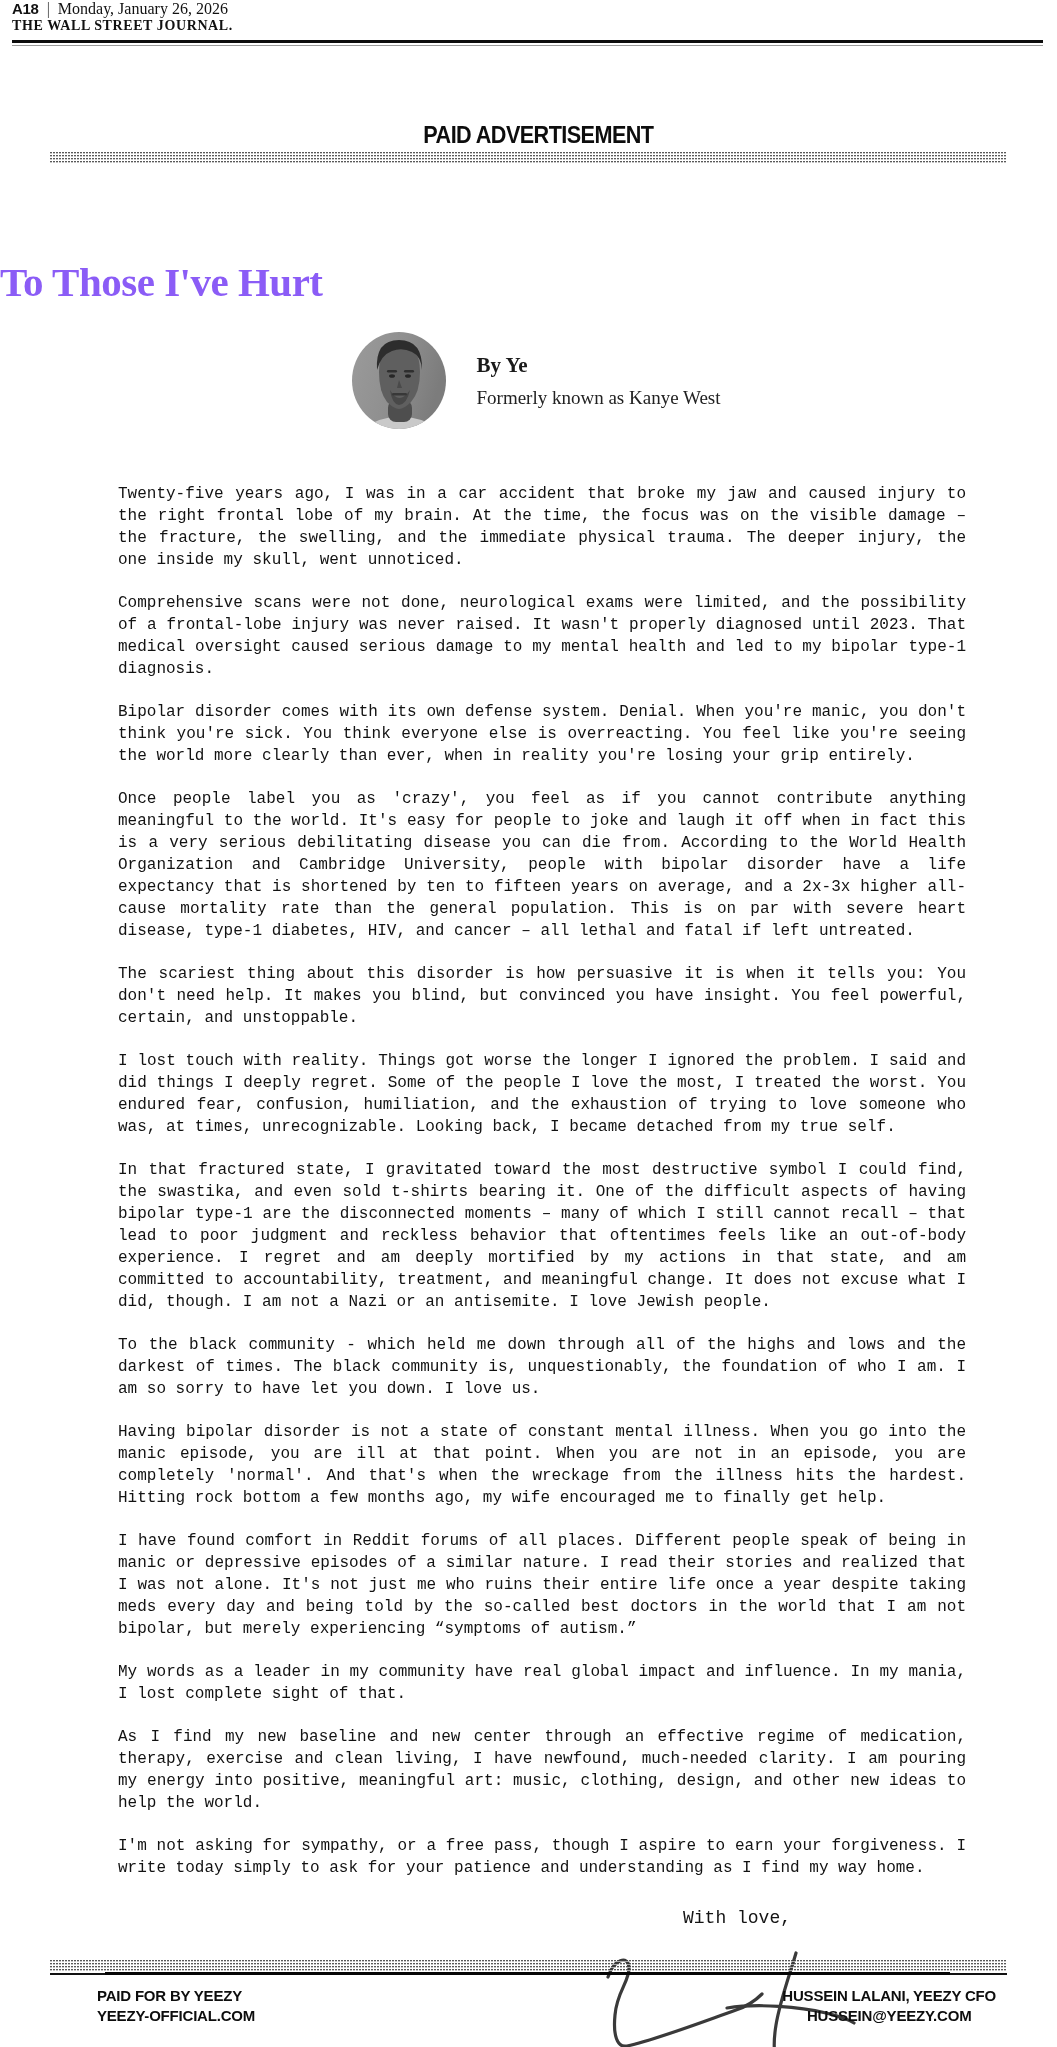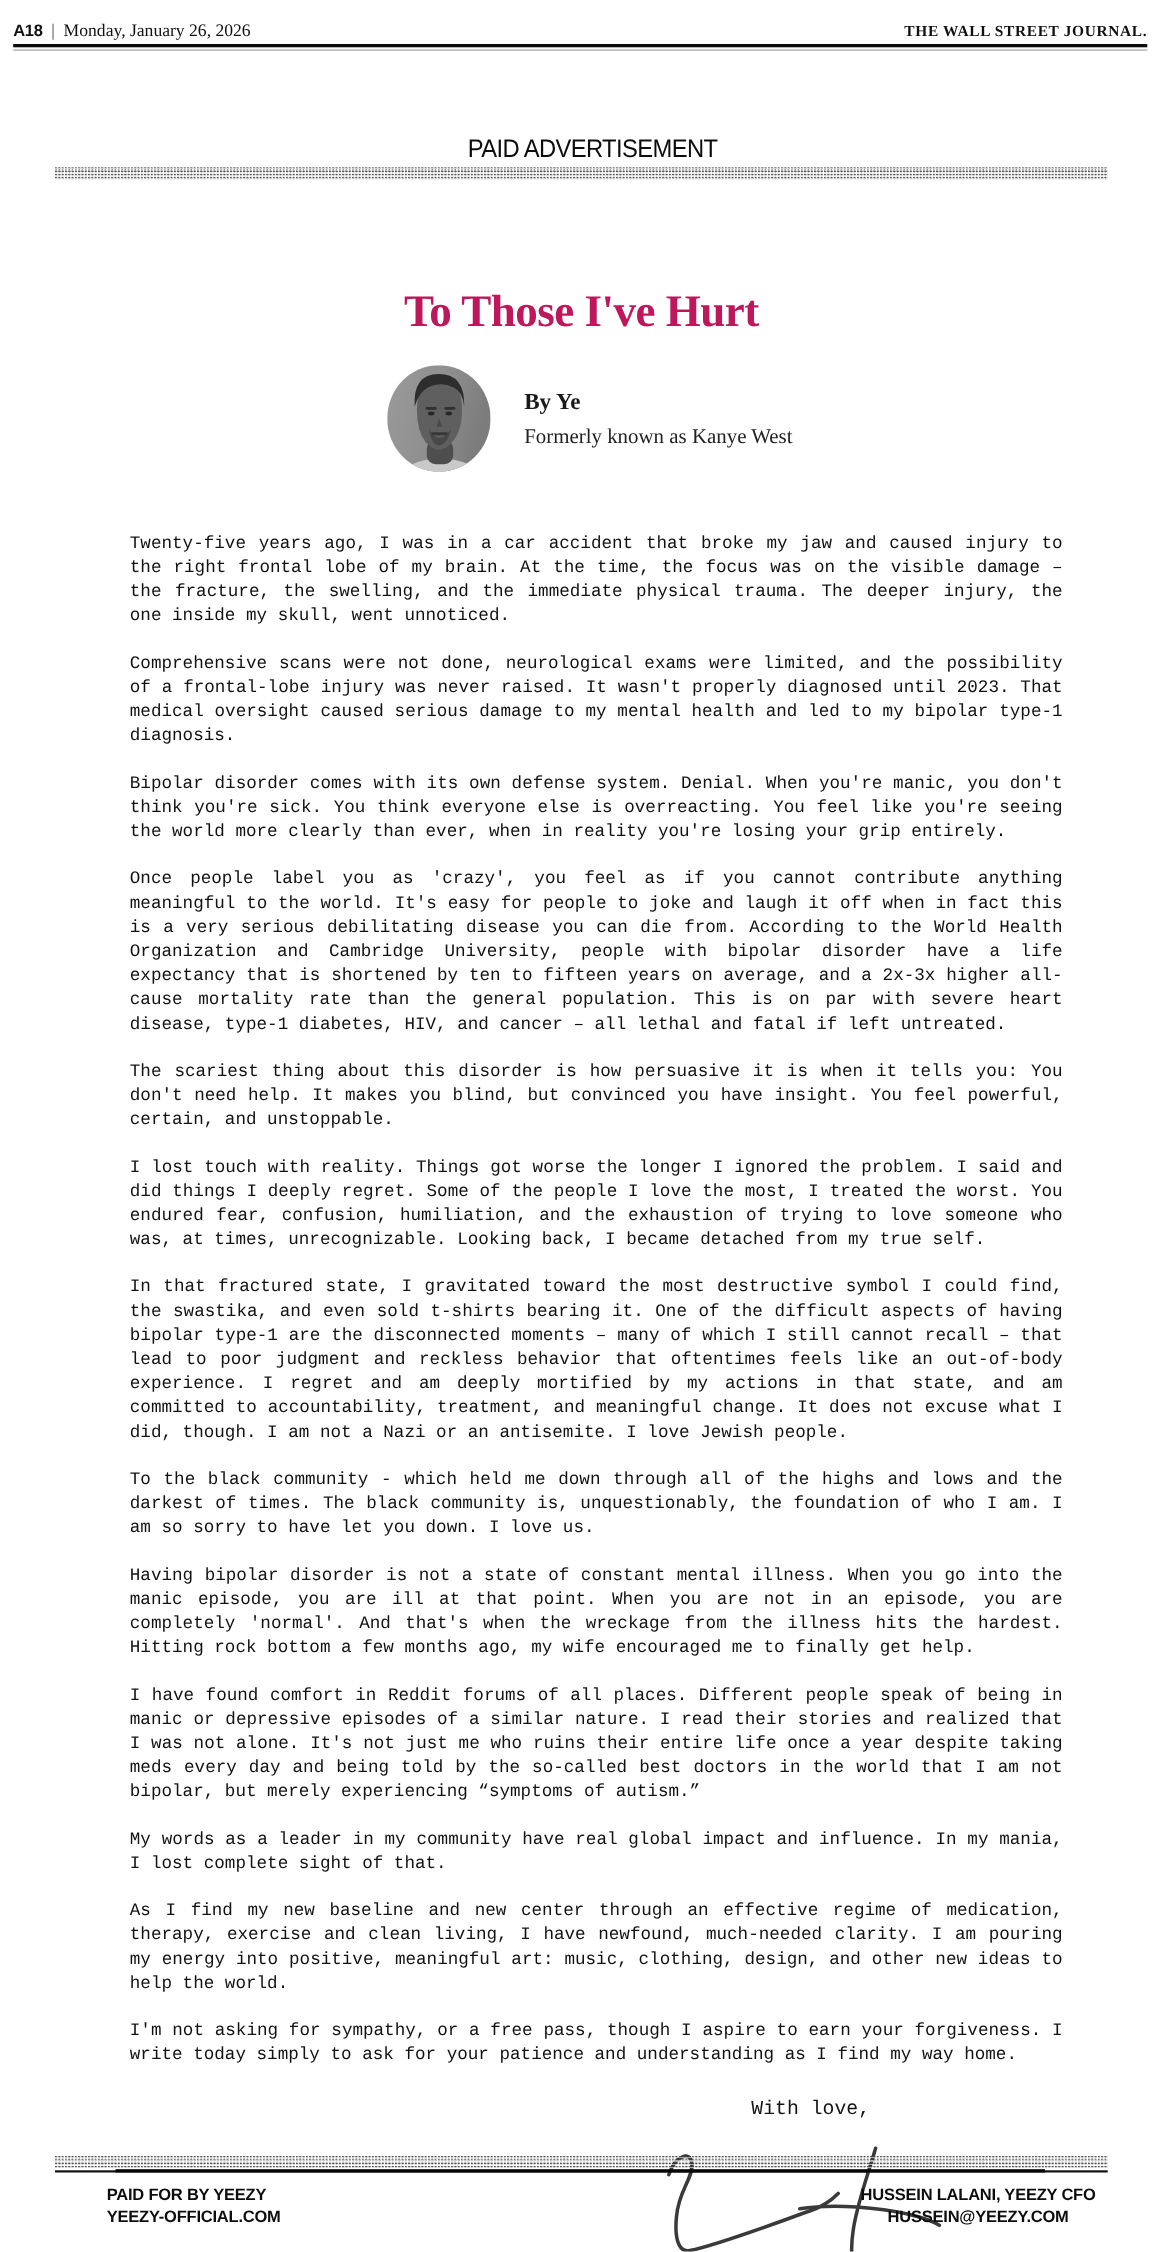--- a/index.html
+++ b/index.html
@@ -6,52 +6,52 @@
   .page{
     position:relative;
     width:1057px;height:2047px;
     background:#ffffff;
     color:#111;
     font-family:"Liberation Serif", serif;
     overflow:hidden;
   }
   
   .masthead{
-    position:absolute;top:20px;left:12px;right:14px;
-    display:flex;justify-content:space-between;align-items:baseline;
+    position:absolute;top:0;left:12px;right:14px;
+    display:flex;justify-content:space-between;align-items:baseline;flex-direction:column;
   }
   .masthead-left{font-size:16px;}
   .page-num{font-family:"Liberation Sans", sans-serif;font-weight:bold;font-size:15px;letter-spacing:-0.3px;}
   .mast-sep{color:#444;margin:0 4px;}
   .mast-date{font-size:16px;}
   .paper-name{font-size:14px;font-weight:bold;letter-spacing:0.6px;}
   .mast-rule{
     position:absolute;top:40px;left:12px;right:14px;height:2px;
     border-top:3px solid #0c0c0c;border-bottom:1px solid #9a9a9a;
   }
   
   .ad-label{
     position:absolute;top:122px;left:0;right:0;text-align:center;
-    font-family:"Liberation Sans", sans-serif;font-weight:400;
+    font-family:"Liberation Sans", sans-serif;font-weight:700;
     font-size:23px;letter-spacing:-0.6px;color:#0d0d0d;margin-left:20px;
   }
   .ad-label span{display:inline-block;transform:scaleX(0.94);}
   .halftone-bar{
     position:absolute;left:50px;right:50px;height:11px;
     background-image:
       repeating-linear-gradient(0deg, rgba(255,255,255,0.65) 0 1px, transparent 1px 3px),
       radial-gradient(circle at 1px 1px, #3d3d3d 34%, transparent 42%);
     background-size:auto, 3px 3px;
     opacity:0.85;
   }
   .bar-top{top:152px;}
   
   .article-title{
-    position:absolute;top:258px;left:0;right:0;text-align:center;
-    font-size:41px;font-weight:bold;letter-spacing:-0.5px;color:#be185d;
+    position:absolute;top:258px;left:0;right:0;
+    font-size:41px;font-weight:bold;letter-spacing:-0.5px;color:#8b5cf6;
   }
   .byline-row{
     position:absolute;top:332px;left:0;right:0;
     display:flex;justify-content:center;align-items:center;gap:30px;margin-left:16px;
   }
   .avatar{width:94px;height:97px;flex:0 0 auto;}
   .byline-text .by{font-size:21px;font-weight:bold;color:#1a1a1a;}
   .byline-text .formerly{font-size:19px;margin-top:9px;color:#222;}
   
   .body-col{

